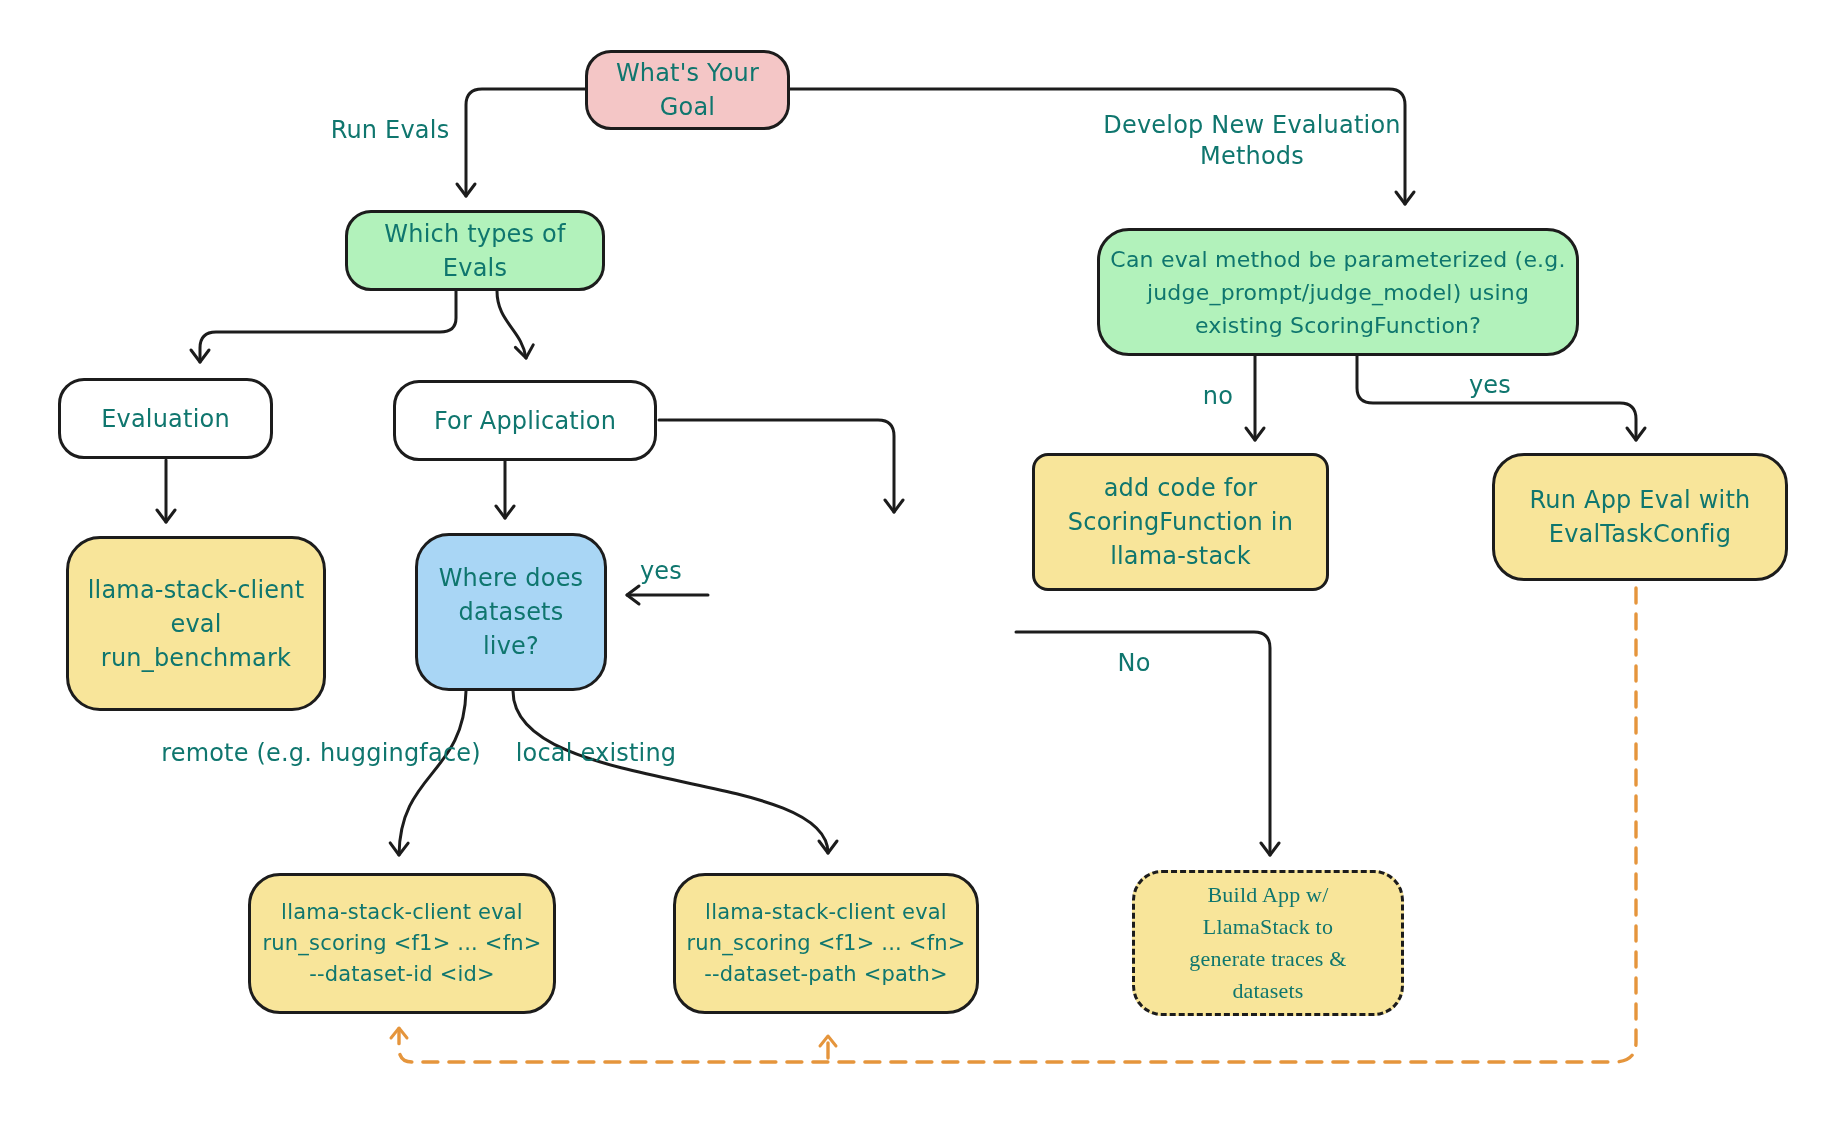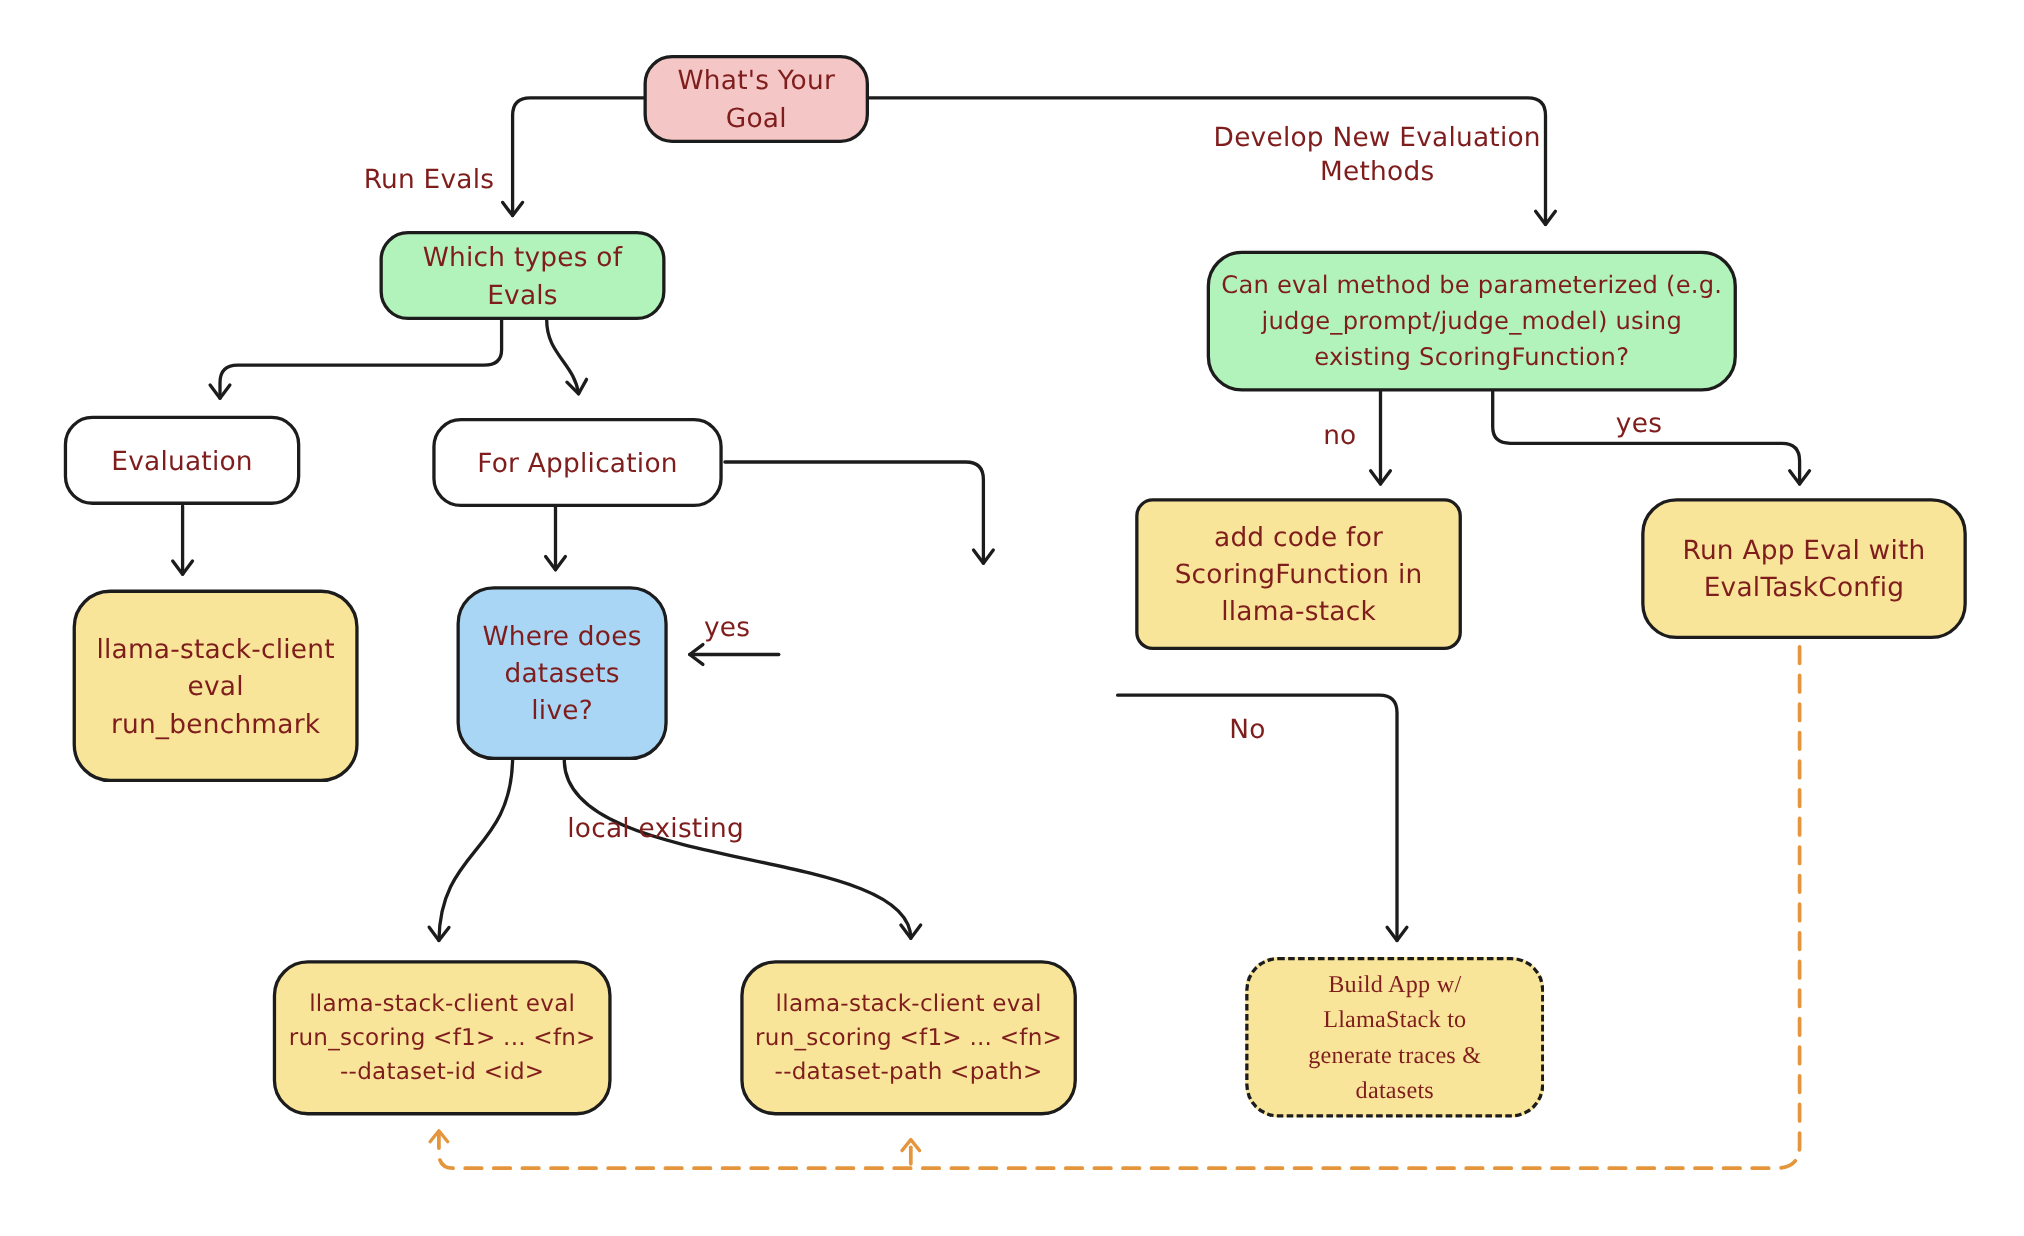--- a/index.html
+++ b/index.html
@@ -1,19 +1,19 @@
 <!DOCTYPE html>
 <html><head>
 <meta charset="utf-8">
 <style>
   html,body { margin:0; padding:0; background:#ffffff; }
   .canvas {
     position:relative; width:1840px; height:1124px;
     background:#ffffff; overflow:hidden;
-    font-family:"DejaVu Sans", sans-serif; color:#7f1d1d;
+    font-family:"DejaVu Sans", sans-serif; color:#0f766e;
   }
   svg.edges { position:absolute; left:0; top:0; width:1840px; height:1124px; }
   .node {
     position:absolute; box-sizing:border-box;
     display:flex; align-items:center; justify-content:center;
     text-align:center; white-space:pre-line;
     border:3.2px solid #1c1c1c; border-radius:26px;
     font-size:24px; line-height:34px; letter-spacing:0.2px;
     padding:4px 10px;
   }
@@ -125,22 +125,23 @@
 --dataset-path &lt;path&gt;</span>
   </div>
 
   <div class="node yellow dashed mid tight" style="left:1132px; top:870px; width:272px; height:146px; border-radius:30px;">
     <span>Build App w/
 LlamaStack to
 generate traces &amp;
 datasets</span>
   </div>
 
-  <div class="elabel" style="left:390px; top:130px;margin-top:33px;">Run Evals</div>
+  <div class="elabel" style="left:390px; top:130px;">Run Evals</div>
   <div class="elabel" style="left:1252px; top:141px;">Develop New Evaluation
 Methods</div>
   <div class="elabel" style="left:1218px; top:396px;">no</div>
   <div class="elabel" style="left:1490px; top:385px;">yes</div>
   <div class="elabel" style="left:661px; top:571px;">yes</div>
   <div class="elabel" style="left:1134px; top:663px;">No</div>
+  <div class="elabel" style="left:321px; top:753px;">remote (e.g. huggingface)</div>
   <div class="elabel" style="left:596px; top:753px;">local existing</div>
 
 </div>
 
 </body></html>

